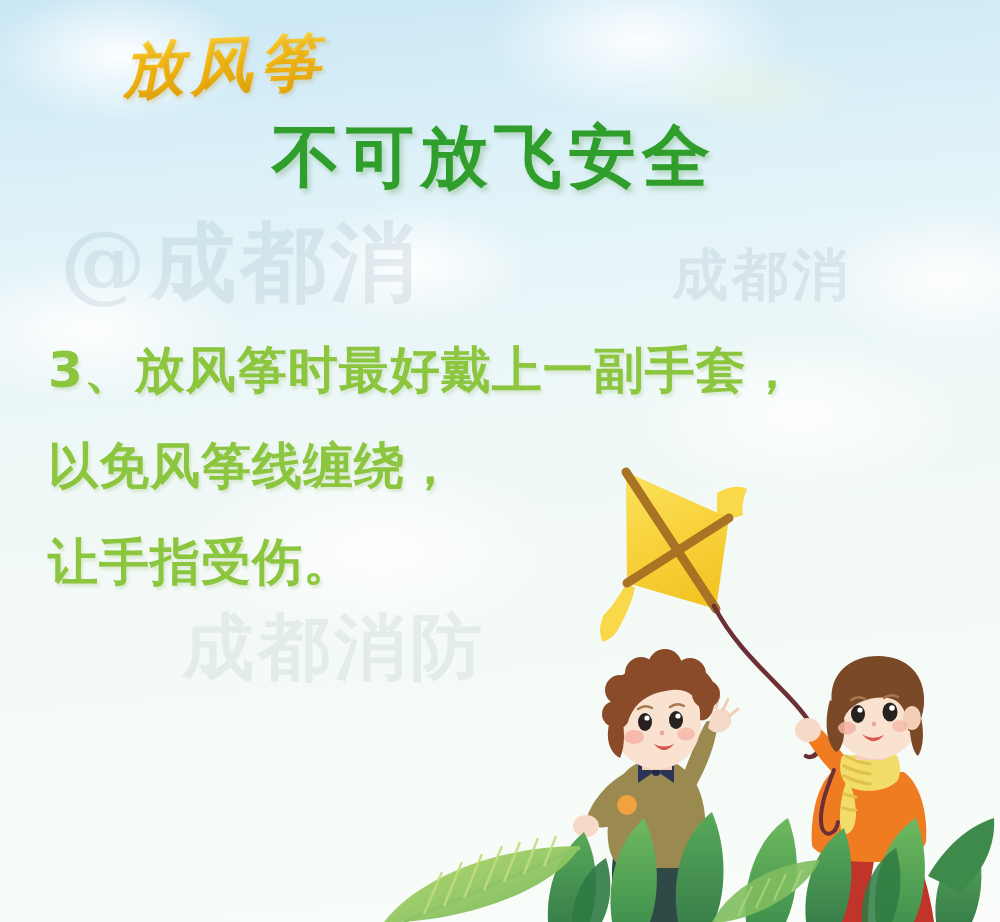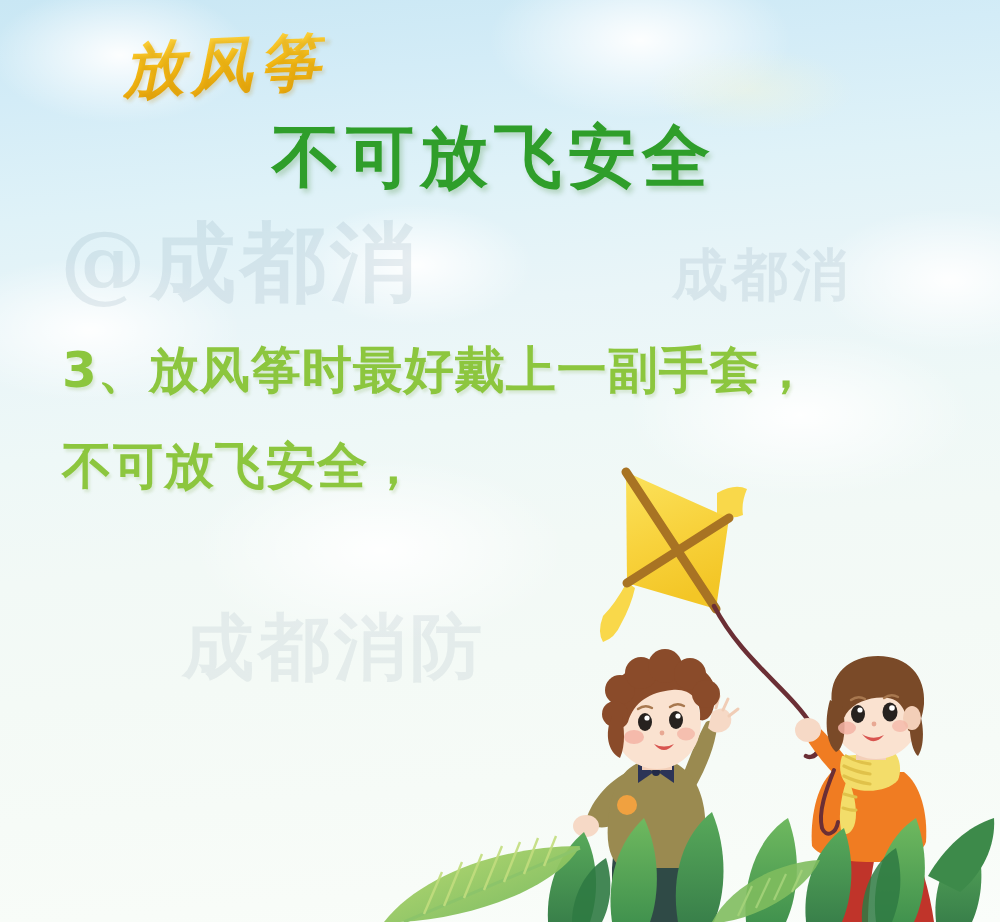--- a/index.html
+++ b/index.html
@@ -84,21 +84,21 @@
     font-weight: bold;
     font-family: "DejaVu Sans", "Liberation Sans", sans-serif;
     letter-spacing: 6px;
     color: #2f9e2a;
     text-shadow: 3px 4px 5px rgba(60,130,40,0.25);
   }
 
   
   .body-copy {
     position: absolute;
-    left: 62px;
+    left: 48px;
     top: 322px;
     width: 640px;
   }
   .copy-line {
     font-size: 50px;
     font-weight: bold;
     font-family: "DejaVu Sans", "Liberation Sans", sans-serif;
     color: #8cc63e;
     letter-spacing: 1px;
     line-height: 96px;
@@ -291,16 +291,17 @@
         </g>
       </g>
     </g>
   </svg>
 
   <div class="title-gold">放风筝</div>
   <div class="title-green">不可放飞安全</div>
 
   <div class="body-copy">
     <div class="copy-line first">3、放风筝时最好戴上一副手套，</div>
-    <div class="copy-line">不可放飞安全，</div>
+    <div class="copy-line">以免风筝线缠绕，</div>
+    <div class="copy-line">让手指受伤。</div>
   </div>
 
 </div>
 
 </body></html>

